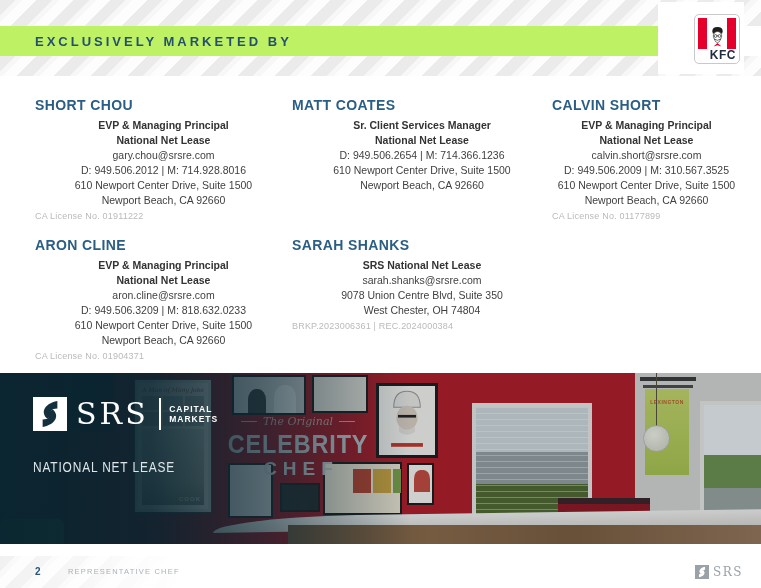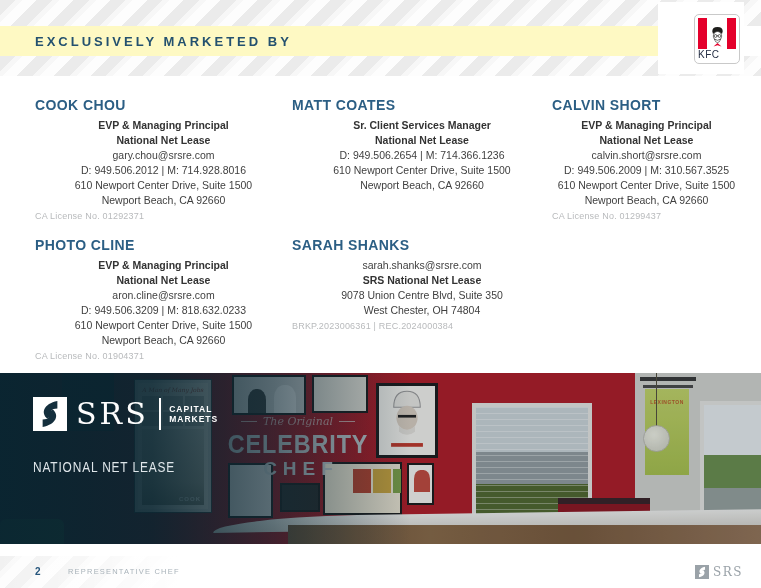--- a/index.html
+++ b/index.html
@@ -10,36 +10,36 @@
   }
   .stripes {
     background: repeating-linear-gradient(135deg,#ebebeb 0 11px,#f7f7f7 11px 16px,#fdfdfd 16px 26px);
   }
 
   
   .header { position:absolute; top:0; left:0; width:761px; height:76px; }
   .stripe-top    { position:absolute; top:0;    left:0; width:761px; height:26px; }
   .stripe-bottom { position:absolute; top:56px; left:0; width:761px; height:20px; }
   .title-band {
-    position:absolute; top:26px; left:0; width:678px; height:30px; background:#fef9c3;
+    position:absolute; top:26px; left:0; width:678px; height:30px; background:#bef264;
     display:flex; align-items:center; padding-left:35px;
   }
   .page-title {
     font-size:13px; font-weight:bold; letter-spacing:3px; color:#24516f;
   }
   .logo-plate { position:absolute; top:2px; left:658px; width:86px; height:72px; background:#fff; }
   .kfc {
     position:absolute; top:14px; left:694px; width:46px; height:50px;
     background:#fff; border:1px solid #c9c9c9; border-radius:5px;
     padding:3px 3px 2px; display:flex; flex-direction:column;
   }
   .kfc-top { flex:1; display:flex; }
   .kfc-bar { width:9px; background:#e4002b; }
   .kfc-mid { flex:1; background:#fff; display:flex; align-items:flex-end; justify-content:center; }
-  .kfc-label { height:12px; line-height:12px; text-align:left; font-weight:normal; font-size:10px; color:#232d43; letter-spacing:.5px; }
+  .kfc-label { height:12px; line-height:12px; text-align:right; font-weight:bold; font-size:12px; color:#232d43; letter-spacing:.5px; }
 
   
   .contacts {
     position:absolute; top:97px; left:35px; width:706px;
     display:grid; grid-template-columns:257px 260px 1fr; row-gap:15px;
   }
   .card .name { font-size:14px; font-weight:bold; color:#2b5e84; letter-spacing:.4px; margin-bottom:5px; }
   .card .line { font-size:10.5px; line-height:15px; color:#3f3f3f;text-align:center; }
   .card .line.bold { font-weight:bold; color:#333; }
   .card .license { font-size:9px; line-height:12px; color:#b8babc; margin-top:2px; letter-spacing:.2px; }
@@ -155,65 +155,65 @@
         </div>
         <div class="kfc-bar"></div>
       </div>
       <div class="kfc-label">KFC</div>
     </div>
   </div>
 
   <div class="contacts">
 
     <div class="card">
-      <div class="name">COOK CHOU</div>
+      <div class="name">SHORT CHOU</div>
       <div class="line bold">EVP &amp; Managing Principal</div>
       <div class="line bold">National Net Lease</div>
       <div class="line">gary.chou@srsre.com</div>
       <div class="line">D: 949.506.2012 | M: 714.928.8016</div>
       <div class="line">610 Newport Center Drive, Suite 1500</div>
       <div class="line">Newport Beach, CA 92660</div>
-      <div class="license">CA License No. 01292371</div>
+      <div class="license">CA License No. 01911222</div>
     </div>
 
     <div class="card">
       <div class="name">MATT COATES</div>
       <div class="line bold">Sr. Client Services Manager</div>
       <div class="line bold">National Net Lease</div>
       <div class="line">D: 949.506.2654 | M: 714.366.1236</div>
       <div class="line">610 Newport Center Drive, Suite 1500</div>
       <div class="line">Newport Beach, CA 92660</div>
     </div>
 
     <div class="card">
       <div class="name">CALVIN SHORT</div>
       <div class="line bold">EVP &amp; Managing Principal</div>
       <div class="line bold">National Net Lease</div>
       <div class="line">calvin.short@srsre.com</div>
       <div class="line">D: 949.506.2009 | M: 310.567.3525</div>
       <div class="line">610 Newport Center Drive, Suite 1500</div>
       <div class="line">Newport Beach, CA 92660</div>
-      <div class="license">CA License No. 01299437</div>
-    </div>
-
-    <div class="card">
-      <div class="name">PHOTO CLINE</div>
+      <div class="license">CA License No. 01177899</div>
+    </div>
+
+    <div class="card">
+      <div class="name">ARON CLINE</div>
       <div class="line bold">EVP &amp; Managing Principal</div>
       <div class="line bold">National Net Lease</div>
       <div class="line">aron.cline@srsre.com</div>
       <div class="line">D: 949.506.3209 | M: 818.632.0233</div>
       <div class="line">610 Newport Center Drive, Suite 1500</div>
       <div class="line">Newport Beach, CA 92660</div>
       <div class="license">CA License No. 01904371</div>
     </div>
 
     <div class="card">
       <div class="name">SARAH SHANKS</div>
+      <div class="line bold">SRS National Net Lease</div>
       <div class="line">sarah.shanks@srsre.com</div>
-      <div class="line bold">SRS National Net Lease</div>
       <div class="line">9078 Union Centre Blvd, Suite 350</div>
       <div class="line">West Chester, OH 74804</div>
       <div class="license">BRKP.2023006361 | REC.2024000384</div>
     </div>
   </div>
 
   <div class="photo">
     <div class="ph-red"></div>
     <div class="ph-graywall"></div>
 

